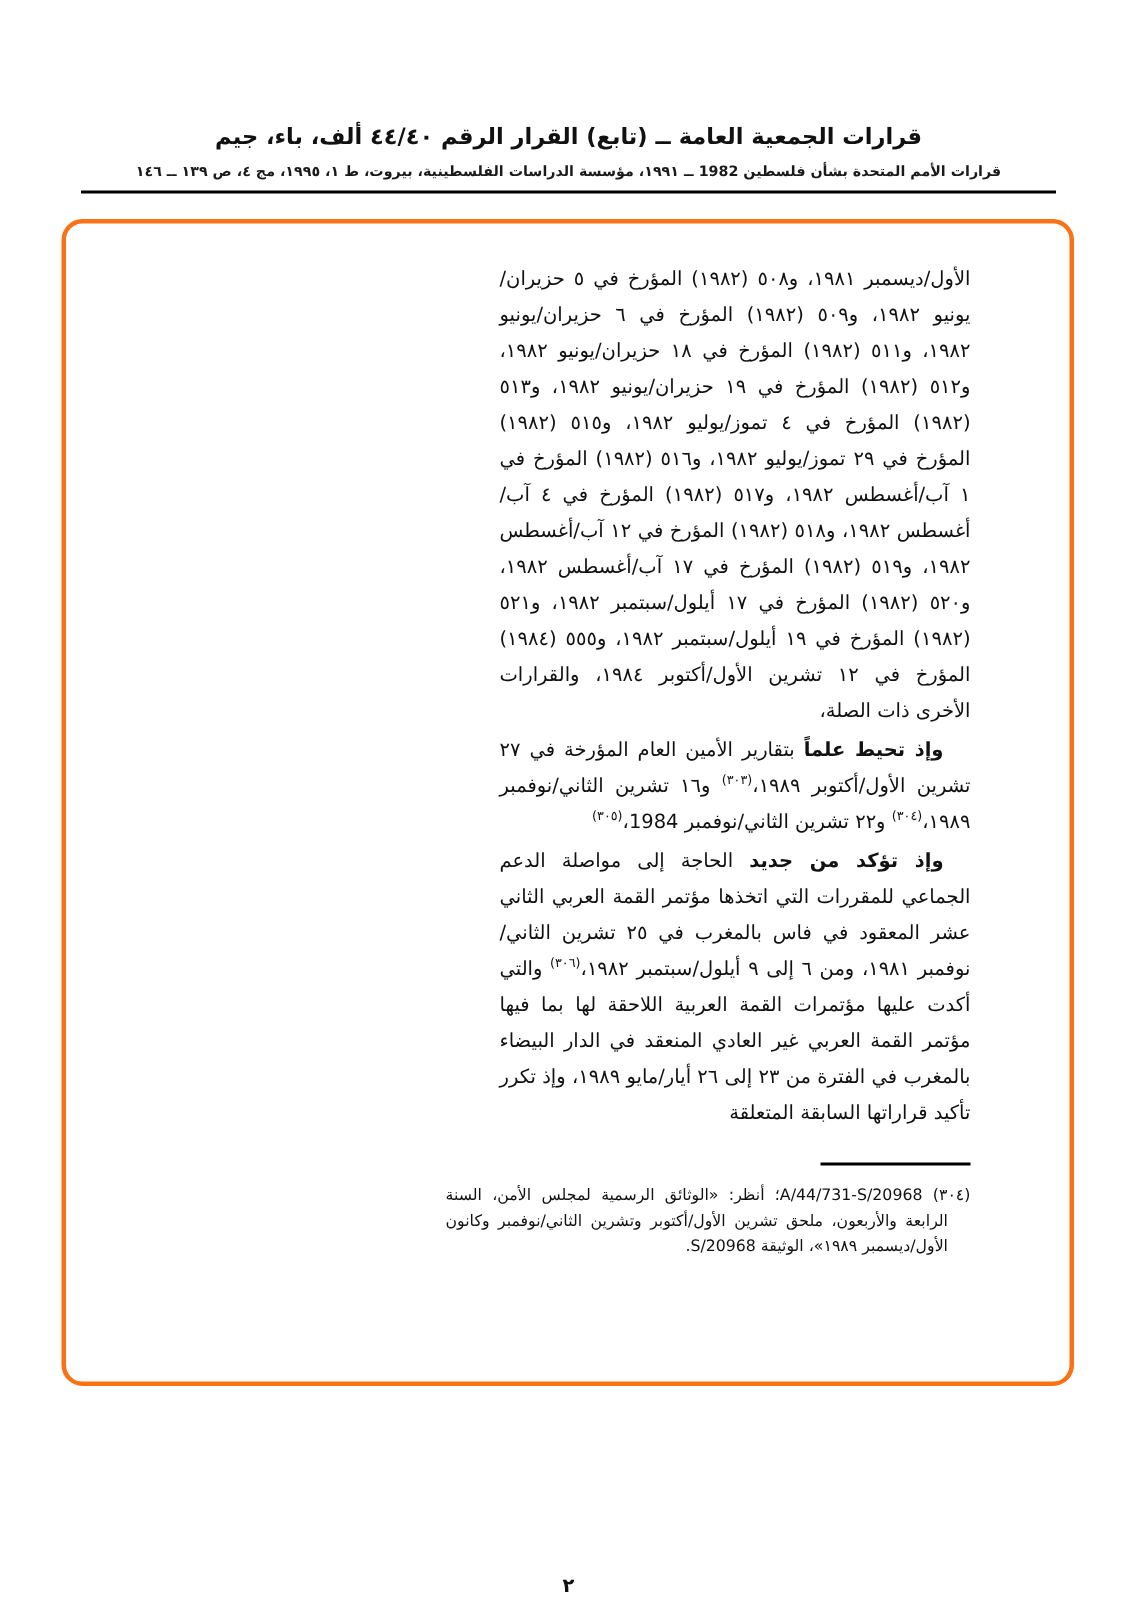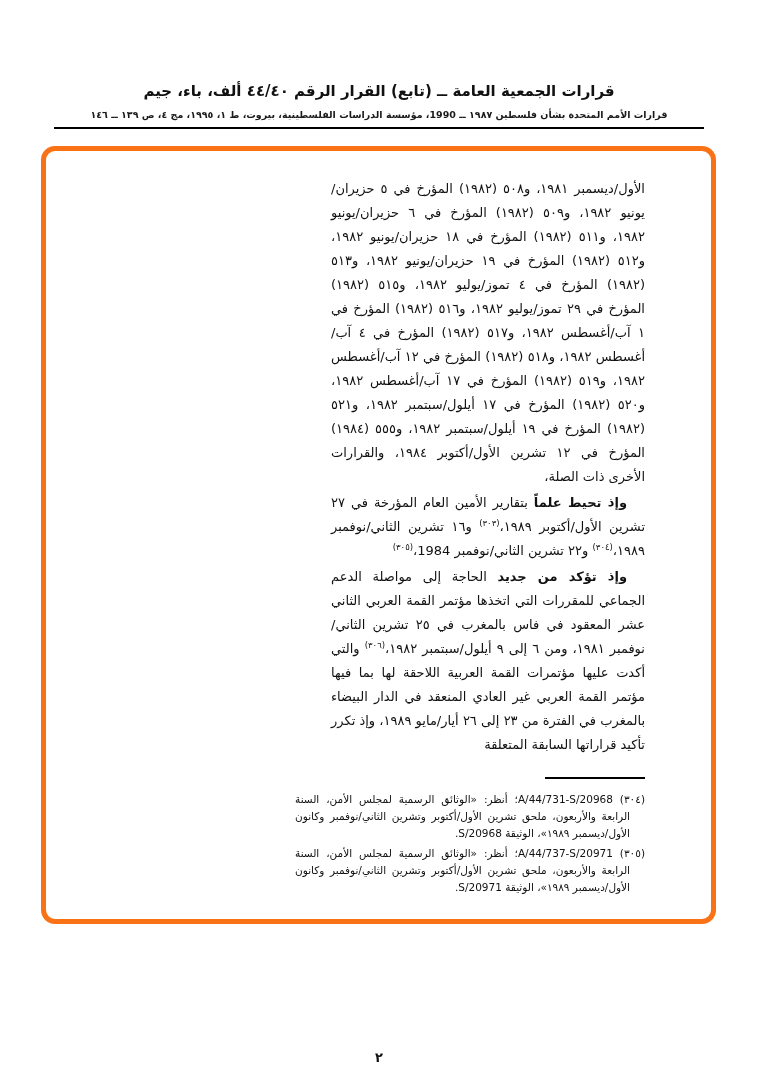--- a/index.html
+++ b/index.html
@@ -16,21 +16,21 @@
   
   .header { position:absolute; top:82px; left:0; width:100%; text-align:center; direction:rtl; }
   .title { font-size:15px; font-weight:bold; letter-spacing:0.2px; }
   .subtitle { margin-top:9px; font-size:9.5px; font-weight:bold; color:#1a1a1a; }
   .header-rule { margin:7px auto 0; width:650px; border-top:2px solid #000; }
 
   
   .highlight-box {
     position:absolute; left:41px; top:146px;
     width:675px; height:778px;
-    border:5px solid #f97316;
+    border:3px solid #f97316;
     border-radius:14px;
     background:#ffffff;
     padding-left:14px;
   }
   .content { position:absolute; inset:0; padding:26px 66px 0 28px; direction:rtl; }
 
   
   .body-col { width:314px; }
   .para { font-size:13px; line-height:24px; text-align:justify; }
   .para.indent { text-indent:18px; margin-top:2px; }
@@ -49,40 +49,39 @@
 
   .page-number { position:absolute; top:1050px; left:0; width:100%; text-align:center; font-size:13px; font-weight:bold; }
 </style>
 </head>
 <body>
 
 <div class="page">
 
   <div class="header">
     <div class="title">قرارات الجمعية العامة ــ (تابع) القرار الرقم ٤٤/٤٠ ألف، باء، جيم</div>
-    <div class="subtitle">قرارات الأمم المتحدة بشأن فلسطين ١٩٨٧ ــ 1990، مؤسسة الدراسات الفلسطينية، بيروت، ط ١، ١٩٩٥، مج ٤، ص ١٣٩ ــ ١٤٦</div>
+    <div class="subtitle">قرارات الأمم المتحدة بشأن فلسطين 1982 ــ ١٩٩١، مؤسسة الدراسات الفلسطينية، بيروت، ط ١، ١٩٩٥، مج ٤، ص ١٣٩ ــ ١٤٦</div>
     <div class="header-rule"></div>
   </div>
 
   <div class="highlight-box">
     <div class="content">
 
       <div class="body-col">
         <p class="para"><span>الأول/ديسمبر ١٩٨١، و٥٠٨ (١٩٨٢) المؤرخ في ٥ حزيران/يونيو ١٩٨٢، و٥٠٩ (١٩٨٢) المؤرخ في ٦ حزيران/يونيو ١٩٨٢، و٥١١ (١٩٨٢) المؤرخ في ١٨ حزيران/يونيو ١٩٨٢، و٥١٢ (١٩٨٢) المؤرخ في ١٩ حزيران/يونيو ١٩٨٢، و٥١٣ (١٩٨٢) المؤرخ في ٤ تموز/يوليو ١٩٨٢، و٥١٥ (١٩٨٢) المؤرخ في ٢٩ تموز/يوليو ١٩٨٢، و٥١٦ (١٩٨٢) المؤرخ في ١ آب/أغسطس ١٩٨٢، و٥١٧ (١٩٨٢) المؤرخ في ٤ آب/أغسطس ١٩٨٢، و٥١٨ (١٩٨٢) المؤرخ في ١٢ آب/أغسطس ١٩٨٢، و٥١٩ (١٩٨٢) المؤرخ في ١٧ آب/أغسطس ١٩٨٢، و٥٢٠ (١٩٨٢) المؤرخ في ١٧ أيلول/سبتمبر ١٩٨٢، و٥٢١ (١٩٨٢) المؤرخ في ١٩ أيلول/سبتمبر ١٩٨٢، و٥٥٥ (١٩٨٤) المؤرخ في ١٢ تشرين الأول/أكتوبر ١٩٨٤، والقرارات الأخرى ذات الصلة،</span></p>
 
         <p class="para indent"><span class="lead">وإذ تحيط علماً</span><span> بتقارير الأمين العام المؤرخة في ٢٧ تشرين الأول/أكتوبر ١٩٨٩،</span><sup class="fnref">(٣٠٣)</sup><span> و١٦ تشرين الثاني/نوفمبر ١٩٨٩،</span><sup class="fnref">(٣٠٤)</sup><span> و٢٢ تشرين الثاني/نوفمبر 1984،</span><sup class="fnref">(٣٠٥)</sup></p>
 
         <p class="para indent"><span class="lead">وإذ تؤكد من جديد</span><span> الحاجة إلى مواصلة الدعم الجماعي للمقررات التي اتخذها مؤتمر القمة العربي الثاني عشر المعقود في فاس بالمغرب في ٢٥ تشرين الثاني/نوفمبر ١٩٨١، ومن ٦ إلى ٩ أيلول/سبتمبر ١٩٨٢،</span><sup class="fnref">(٣٠٦)</sup><span> والتي أكدت عليها مؤتمرات القمة العربية اللاحقة لها بما فيها مؤتمر القمة العربي غير العادي المنعقد في الدار البيضاء بالمغرب في الفترة من ٢٣ إلى ٢٦ أيار/مايو ١٩٨٩، وإذ تكرر تأكيد قراراتها السابقة المتعلقة</span></p>
       </div>
 
       <div class="fn-sep"></div>
 
       <div class="footnotes">
         <p class="footnote"><span class="fn-num">(٣٠٤)</span> <span>A/44/731-S/20968؛ أنظر: «الوثائق الرسمية لمجلس الأمن، السنة الرابعة والأربعون، ملحق تشرين الأول/أكتوبر وتشرين الثاني/نوفمبر وكانون الأول/ديسمبر ١٩٨٩»، الوثيقة S/20968.</span></p>
-        <p class="footnote"><span class="fn-num">(٣٠٥)</span> <span>A/44/737-S/20971؛ أنظر: «الوثائق الرسمية لمجلس الأمن، السنة الرابعة والأربعون، ملحق تشرين الأول/أكتوبر وتشرين الثاني/نوفمبر وكانون الأول/ديسمبر ١٩٨٩»، الوثيقة S/20971.</span></p>
       </div>
 
     </div>
   </div>
 
   <div class="page-number">٢</div>
 
 </div>
 
 </body></html>

